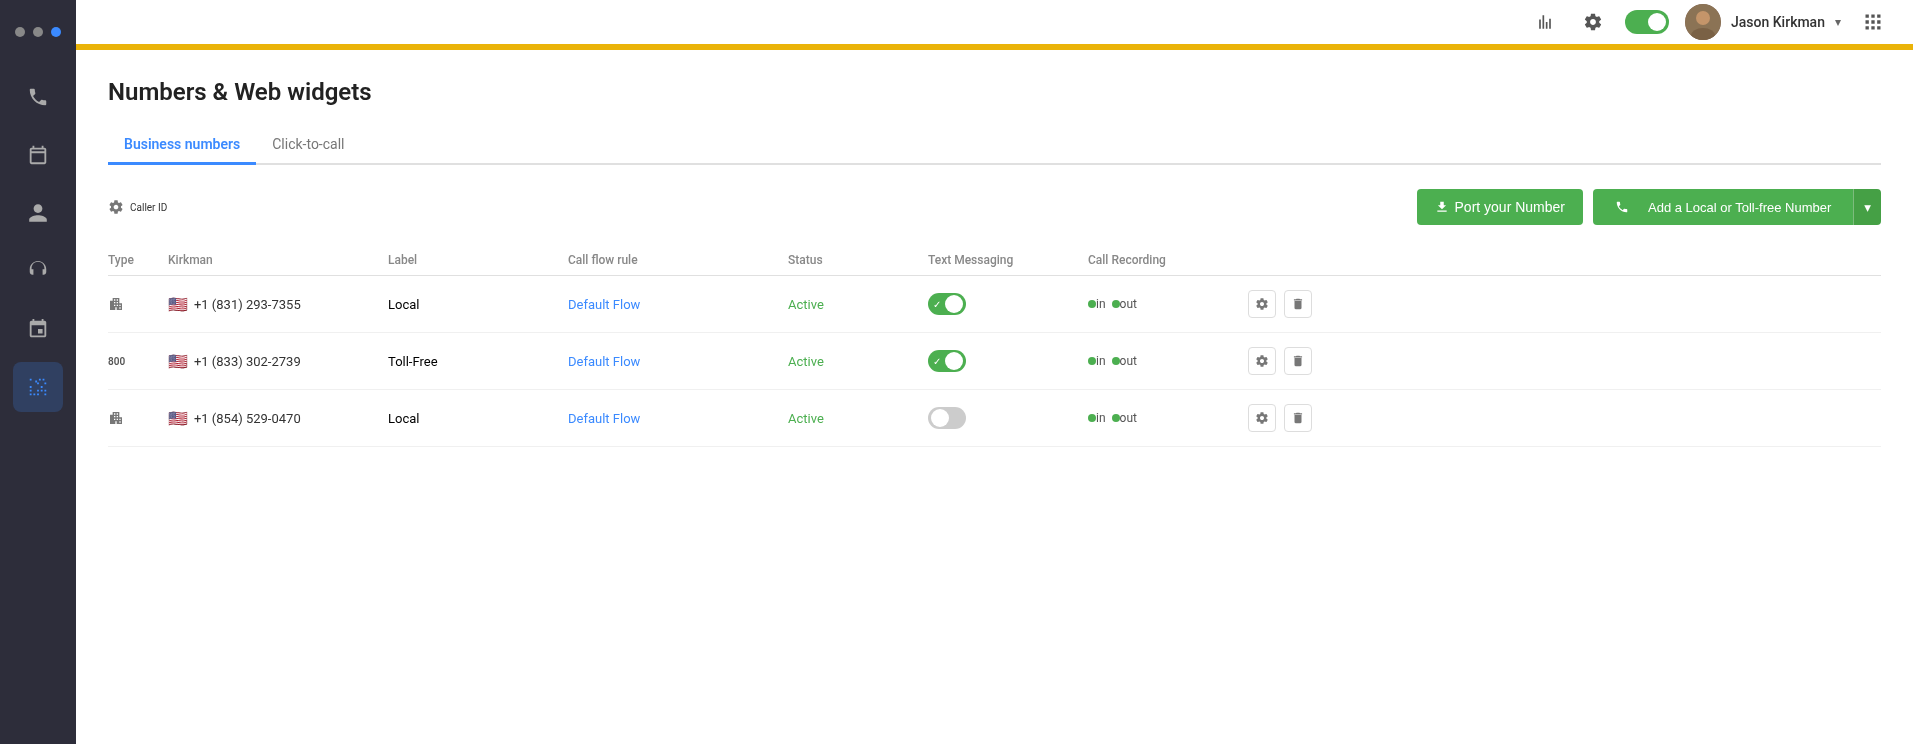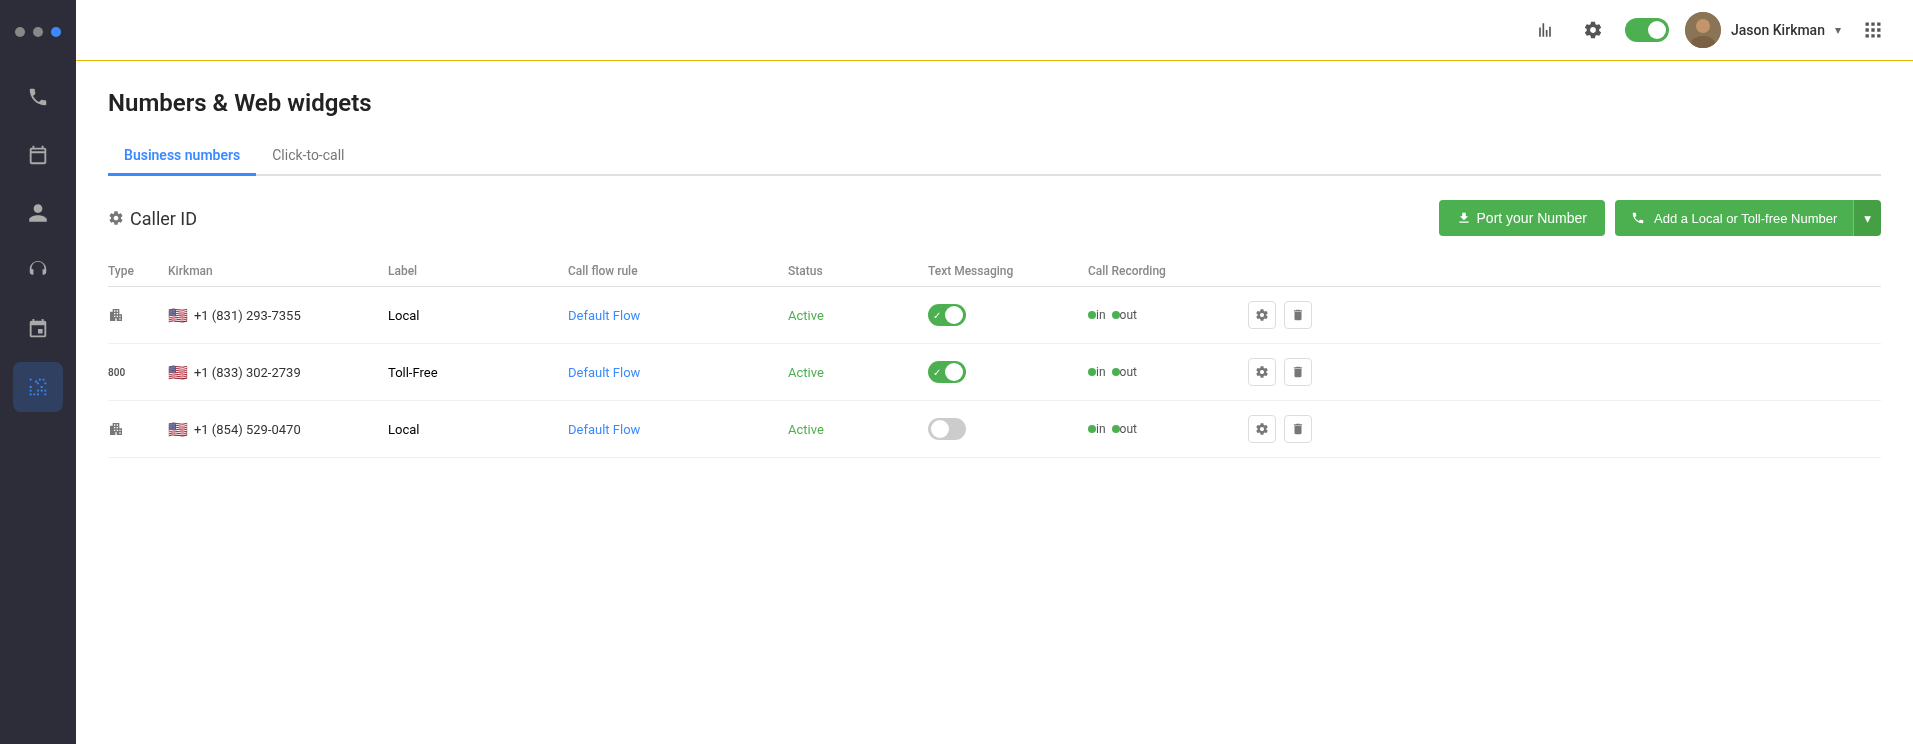--- a/index.html
+++ b/index.html
@@ -44,22 +44,22 @@
       flex-direction: column;
       overflow: hidden;
     }
 
     
     .topbar {
       display: flex;
       align-items: center;
       justify-content: flex-end;
       padding: 10px 24px;
-      border-bottom: 1px solid #eab308;
-      height: 61px;
+      border-bottom: 6px solid #eab308;
+      height: 50px;
       gap: 16px;
     }
     .topbar-icon {
       width: 32px; height: 32px;
       display: flex; align-items: center; justify-content: center;
       cursor: pointer;
       color: #555;
       font-size: 18px;
     }
     .toggle-switch {
@@ -128,43 +128,43 @@
 
     
     .actions-bar {
       display: flex;
       align-items: center;
       justify-content: space-between;
       margin-bottom: 20px;
     }
     .caller-id {
       display: flex; align-items: center; gap: 6px;
-      font-size: 18px; color: #333; cursor: pointer;
+      font-size: 10px; color: #333; cursor: pointer;
     }
     .caller-id svg { width: 16px; height: 16px; fill: #777; }
     .action-buttons { display: flex; gap: 10px; }
     .btn-port {
       background: #4caf50;
       color: white;
       border: none;
       padding: 10px 18px;
       border-radius: 4px;
       font-size: 14px;
       cursor: pointer;
       display: flex; align-items: center; gap: 6px;
     }
     .btn-add {
       background: #4caf50;
       color: white;
       border: none;
-      padding: 10px 16px;
+      padding: 10px 22px;
       border-radius: 4px;
       font-size: 13px;
       cursor: pointer;
-      display: flex; align-items: center; gap: 9px;
+      display: flex; align-items: center; gap: 19px;
     }
     .btn-add-dropdown {
       background: #45a045;
       color: white;
       border: none;
       border-left: 1px solid rgba(255,255,255,0.3);
       padding: 10px 10px;
       border-radius: 0 4px 4px 0;
       cursor: pointer;
     }

